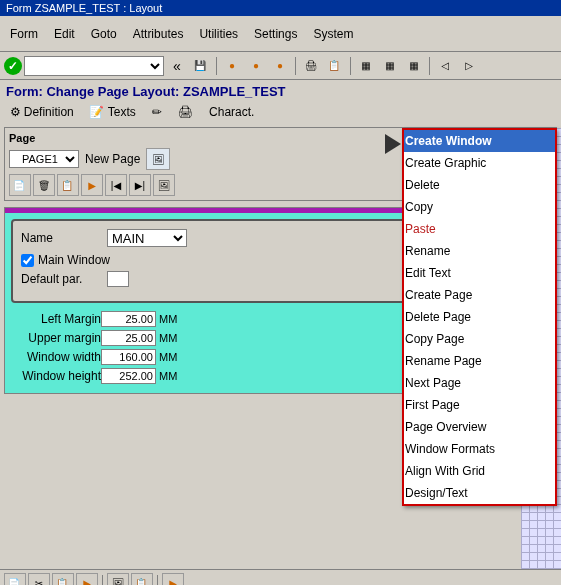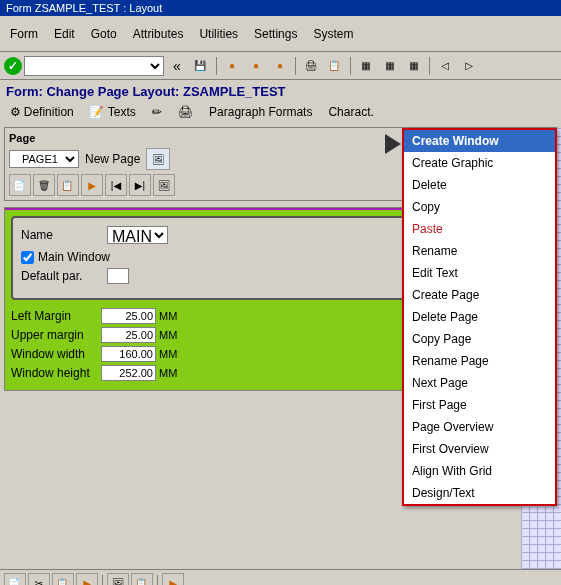--- a/index.html
+++ b/index.html
@@ -174,22 +174,22 @@
       background: white;
       cursor: pointer;
       margin-right: 2px;
     }
     .window-tab.active {
       background: #d4d0c8;
       font-weight: bold;
     }
     .window-tab-content {
       padding: 6px;
-      background: #84cc16;
-      border-top: 2px solid #a21caf;
+      background: #5eead4;
+      border-top: 5px solid #a21caf;
     }
 
     
     .window-inner-box {
       border: 2px solid #555;
       border-radius: 4px;
       padding: 8px;
       background: #d4d0c8;
       margin-bottom: 8px;
     }
@@ -205,45 +205,46 @@
     }
     .field-input {
       width: 70px;
       height: 18px;
       border: 1px solid #808080;
       background: white;
       font-size: 11px;
       padding: 0 2px;
     }
     .field-select {
-      width: 61px;
+      width: 80px;
       height: 18px;
       border: 1px solid #808080;
       background: white;
-      font-size: 16px;
+      font-size: 13px;
     }
     .checkbox-row {
       display: flex;
       align-items: center;
       gap: 4px;
       margin-bottom: 4px;
     }
 
     
     .margin-section {
       margin-top: 4px;
     }
     .margin-row {
       display: flex;
       align-items: center;
       margin-bottom: 3px;
     }
     .margin-label {
       font-size: 12px;
       width: 90px;
+      text-align: right;
     }
     .margin-value {
       width: 55px;
       height: 16px;
       border: 1px solid #808080;
       background: white;
       font-size: 11px;
       padding: 0 2px;
       text-align: right;
     }
@@ -272,21 +273,21 @@
       position: absolute;
       top: 48px;
       right: 4px;
       width: 155px;
       background: white;
       border: 2px solid #cc0000;
       box-shadow: 2px 2px 4px rgba(0,0,0,0.4);
       z-index: 1000;
     }
     .context-menu-item {
-      padding: 4px 8px;
+      padding: 4px 1px;
       font-size: 12px;
       cursor: pointer;
       color: #000;
       white-space: nowrap;
     }
     .context-menu-item.highlighted {
       background: #316ac5;
       color: white;
       font-weight: bold;
     }
@@ -389,23 +390,20 @@
       <span>📝</span>
       <span>Texts</span>
     </div>
     <div class="tab-item">
       <span>✏</span>
     </div>
     <div class="tab-item">
       <span>🖨</span>
     </div>
     <div class="tab-item">
-      <span>Paragraph Formats</span>
-    </div>
-    <div class="tab-item">
       <span>Charact.</span>
     </div>
   </div>
 
   <div class="page-section">
     <div class="page-section-title">Page</div>
     <div class="page-row">
       <select class="page-select">
         <option>PAGE1</option>
       </select>
@@ -494,18 +492,18 @@
     <div class="context-menu-item disabled">Paste</div>
     <div class="context-menu-item">Rename</div>
     <div class="context-menu-item">Edit Text</div>
     <div class="context-menu-item">Create Page</div>
     <div class="context-menu-item">Delete Page</div>
     <div class="context-menu-item">Copy Page</div>
     <div class="context-menu-item">Rename Page</div>
     <div class="context-menu-item">Next Page</div>
     <div class="context-menu-item">First Page</div>
     <div class="context-menu-item">Page Overview</div>
-    <div class="context-menu-item">First Overview</div>
+    <div class="context-menu-item">Window Formats</div>
     <div class="context-menu-item">Align With Grid</div>
     <div class="context-menu-item">Design/Text</div>
   </div>
 
 </div>
 
 </body></html>

